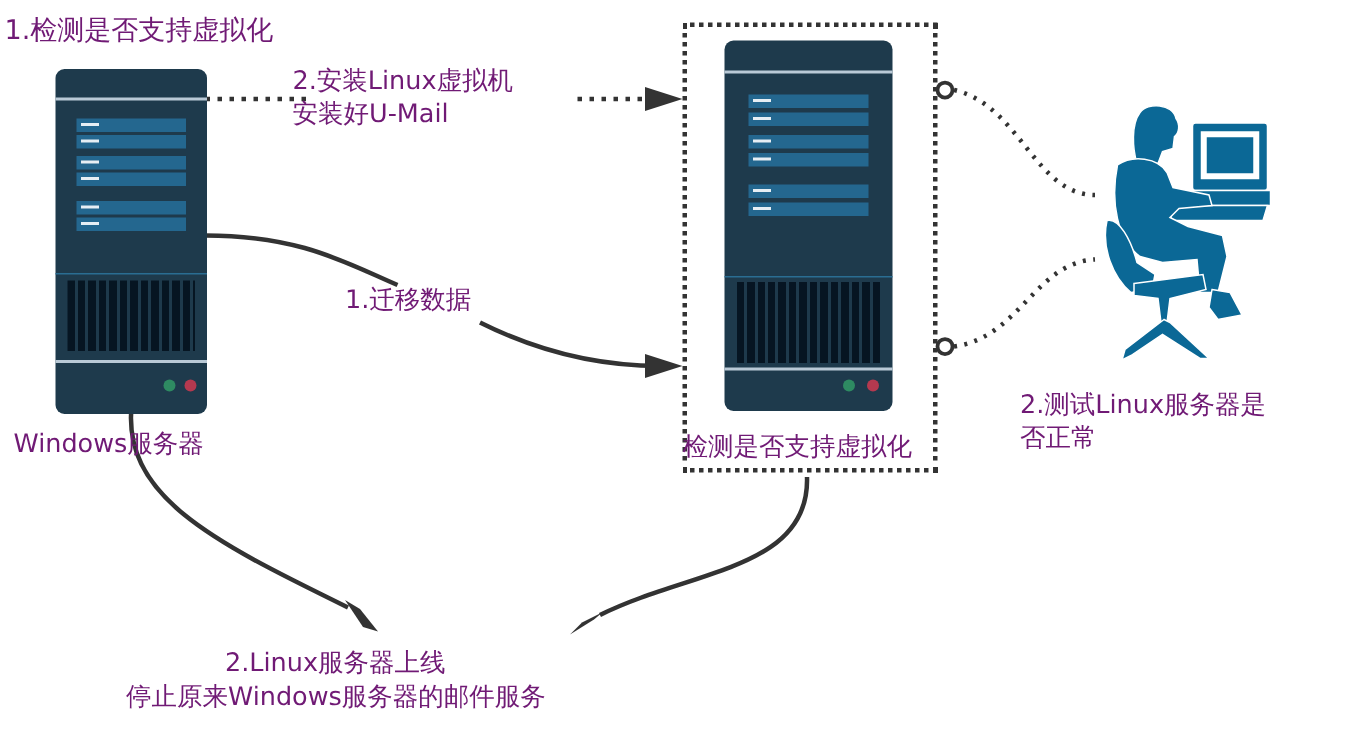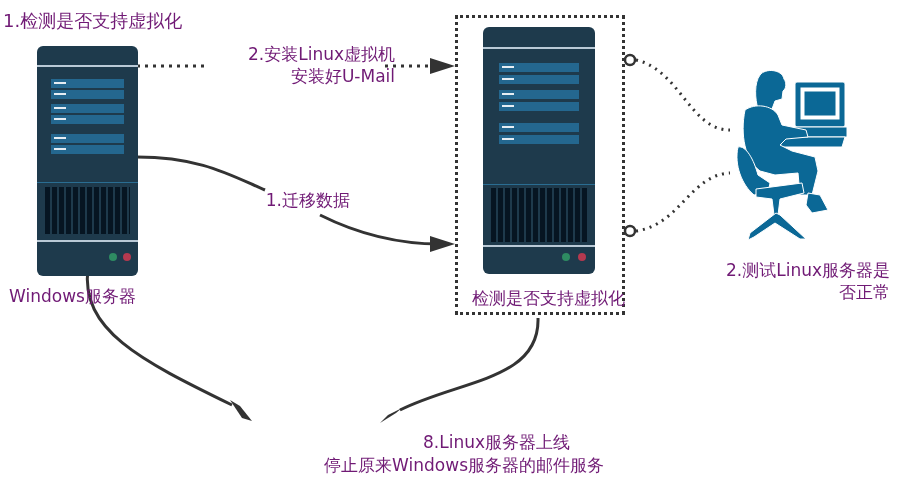--- a/index.html
+++ b/index.html
@@ -1,19 +1,19 @@
 <!DOCTYPE html>
 <html><head>
 <meta charset="utf-8">
 <style>
   html, body { margin:0; padding:0; background:#ffffff; }
   body { width:901px; height:487px; position:relative; overflow:hidden;
          font-family:"DejaVu Sans","Liberation Sans",sans-serif; color:#222; }
   .lbl { position:absolute; font-size:17px; line-height:21px; white-space:nowrap; color:#701a75; }
-  .ctr { text-align:right; }
+  .ctr { text-align:left; }
   svg.canvas { position:absolute; left:0; top:0; }
   .server { position:absolute; width:101px; height:230px; background:#1e3a4c; border-radius:6px; }
   .server .topline { position:absolute; left:0; right:0; top:19px; height:2px; background:#b9c9d6; }
   .server .slot { position:absolute; left:14px; width:73px; height:9px; background:#24678f; }
   .server .slot i { position:absolute; left:3px; top:3px; width:12px; height:2px; background:#e6eef4; }
   .server .midline { position:absolute; left:0; right:0; top:136px; height:1px; background:#2a6d92; }
   .server .vent { position:absolute; left:8px; right:8px; top:141px; height:47px;
                   background:repeating-linear-gradient(90deg,#061522 0 5px,#1e3a4c 5px 7px); }
   .server .botline { position:absolute; left:0; right:0; top:194px; height:2px; background:#b9c9d6; }
   .server .led { position:absolute; top:207px; width:8px; height:8px; border-radius:50%; }
@@ -133,14 +133,14 @@
 <div class="lbl ctr" style="left:195px;top:66px;width:200px">安装好U-Mail</div>
 
 <div class="lbl ctr" style="left:230px;top:190px;width:120px">1.迁移数据</div>
 
 <div class="lbl" style="left:9px;top:286px">Windows服务器</div>
 <div class="lbl ctr" style="left:455px;top:288px;width:170px">检测是否支持虚拟化</div>
 
 <div class="lbl ctr" style="left:680px;top:260px;width:210px">2.测试Linux服务器是</div>
 <div class="lbl ctr" style="left:680px;top:282px;width:210px">否正常</div>
 
-<div class="lbl ctr" style="left:150px;top:432px;width:420px">8.Linux服务器上线</div>
+<div class="lbl ctr" style="left:150px;top:432px;width:420px">2.Linux服务器上线</div>
 <div class="lbl ctr" style="left:84px;top:455px;width:520px">停止原来Windows服务器的邮件服务</div>
 
 </body></html>

